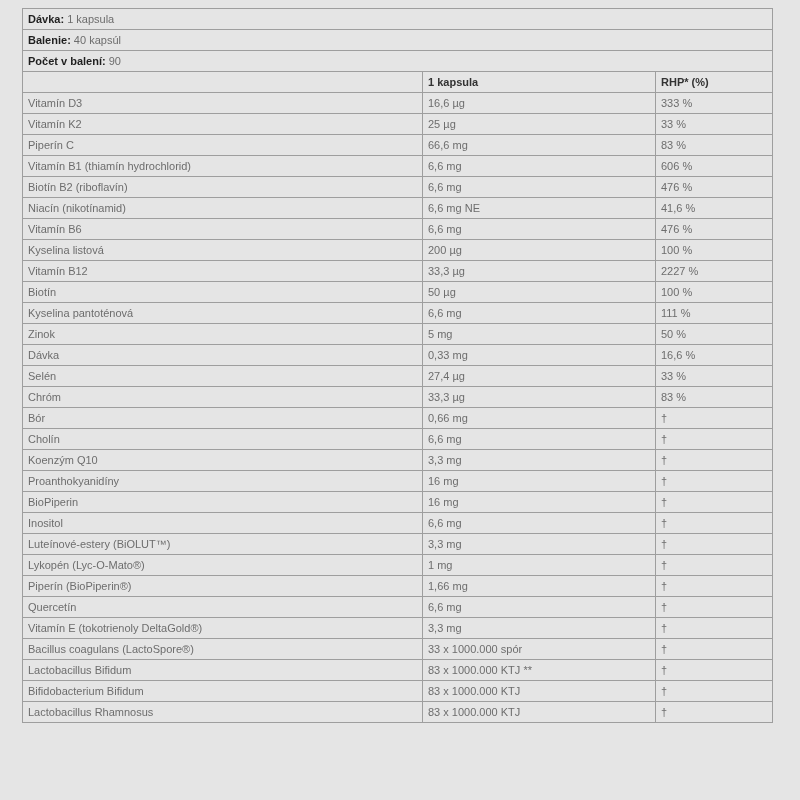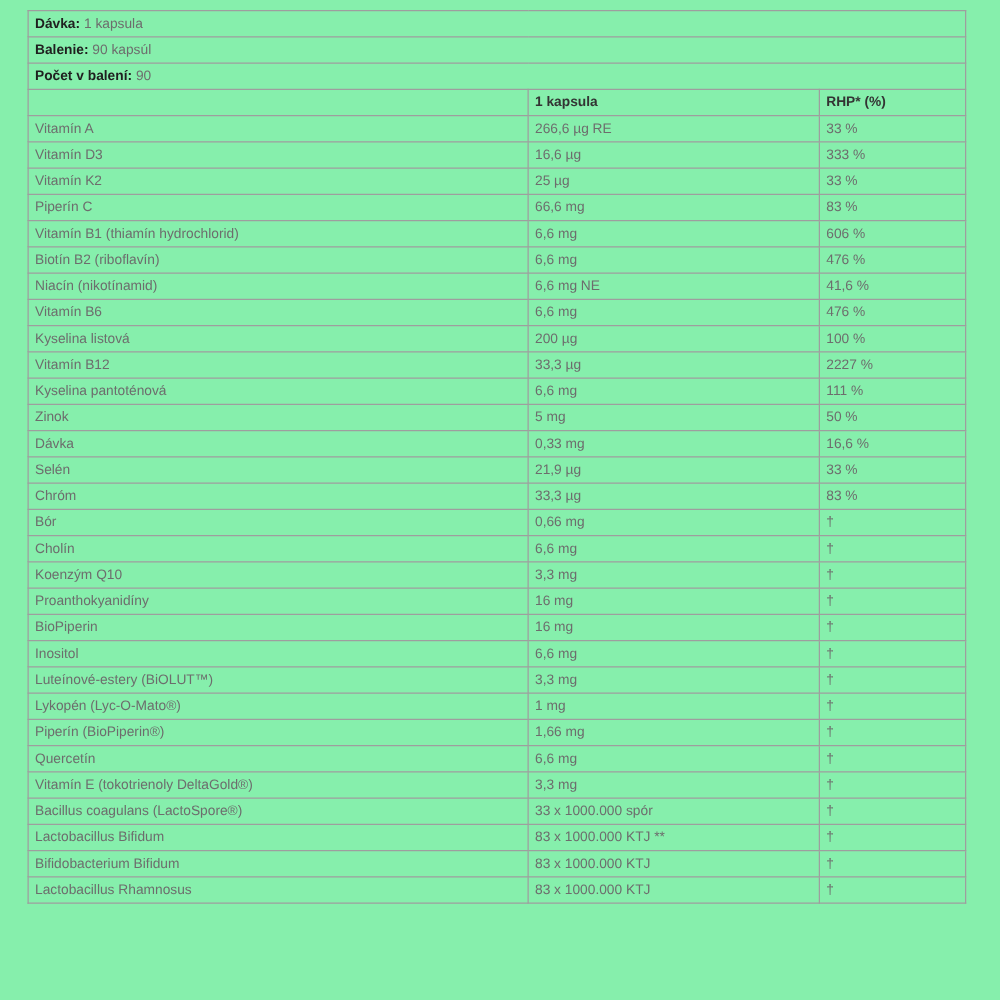--- a/index.html
+++ b/index.html
@@ -4,21 +4,21 @@
 <style>
   html, body {
     margin: 0;
     padding: 0;
     background: #ffffff;
   }
   .page {
     position: relative;
     width: 800px;
     height: 800px;
-    background: #86efac;
+    background: #e5e5e5;
     overflow: hidden;
     font-family: "Liberation Sans", sans-serif;
   }
   table.facts {
     position: absolute;
     left: 22px;
     top: 8px;
     width: 750px;
     border-collapse: collapse;
     table-layout: fixed;
@@ -58,41 +58,36 @@
         <col class="c2">
         <col class="c3">
     </colgroup>
     <tbody>
 
         <tr class="info-row">
           <td colspan="3"><b>Dávka:</b> <span>1 kapsula</span></td>
         </tr>
 
         <tr class="info-row">
-          <td colspan="3"><b>Balenie:</b> <span>90 kapsúl</span></td>
+          <td colspan="3"><b>Balenie:</b> <span>40 kapsúl</span></td>
         </tr>
 
         <tr class="info-row">
           <td colspan="3"><b>Počet v balení:</b> <span>90</span></td>
         </tr>
       </tbody>
     <tbody>
       <tr class="header-row">
         <th></th>
         <th>1 kapsula</th>
         <th>RHP* (%)</th>
       </tr>
     </tbody>
     <tbody>
 
-        <tr class="data-row">
-          <td>Vitamín A</td>
-          <td>266,6 µg RE</td>
-          <td>33 %</td>
-        </tr>
 
         <tr class="data-row">
           <td>Vitamín D3</td>
           <td>16,6 µg</td>
           <td>333 %</td>
         </tr>
 
         <tr class="data-row">
           <td>Vitamín K2</td>
           <td>25 µg</td>
@@ -134,20 +129,25 @@
           <td>200 µg</td>
           <td>100 %</td>
         </tr>
 
         <tr class="data-row">
           <td>Vitamín B12</td>
           <td>33,3 µg</td>
           <td>2227 %</td>
         </tr>
 
+        <tr class="data-row">
+          <td>Biotín</td>
+          <td>50 µg</td>
+          <td>100 %</td>
+        </tr>
 
         <tr class="data-row">
           <td>Kyselina pantoténová</td>
           <td>6,6 mg</td>
           <td>111 %</td>
         </tr>
 
 
         <tr class="data-row">
           <td>Zinok</td>
@@ -157,21 +157,21 @@
 
 
         <tr class="data-row">
           <td>Dávka</td>
           <td>0,33 mg</td>
           <td>16,6 %</td>
         </tr>
 
         <tr class="data-row">
           <td>Selén</td>
-          <td>21,9 µg</td>
+          <td>27,4 µg</td>
           <td>33 %</td>
         </tr>
 
         <tr class="data-row">
           <td>Chróm</td>
           <td>33,3 µg</td>
           <td>83 %</td>
         </tr>
 
         <tr class="data-row">

